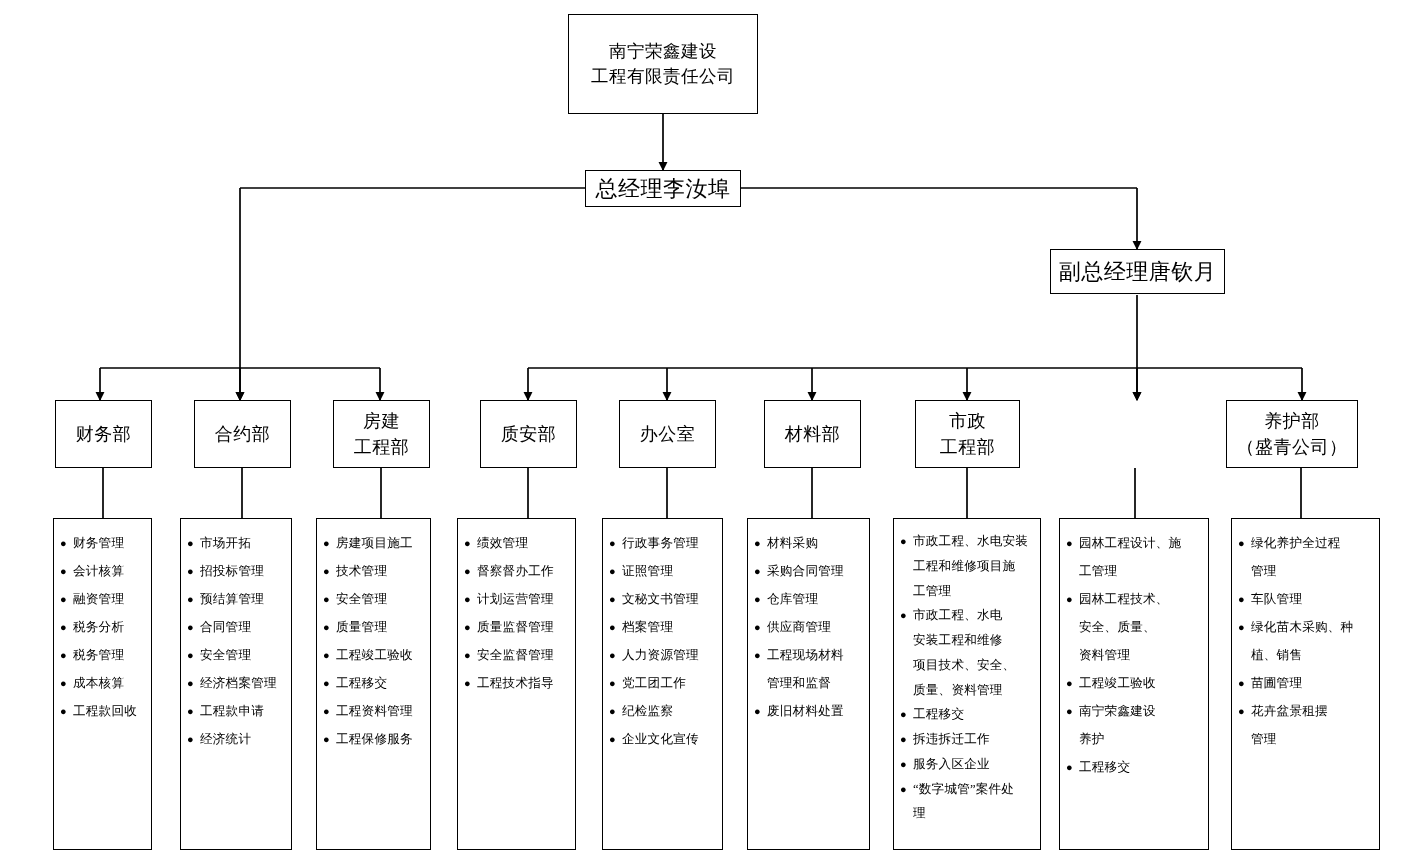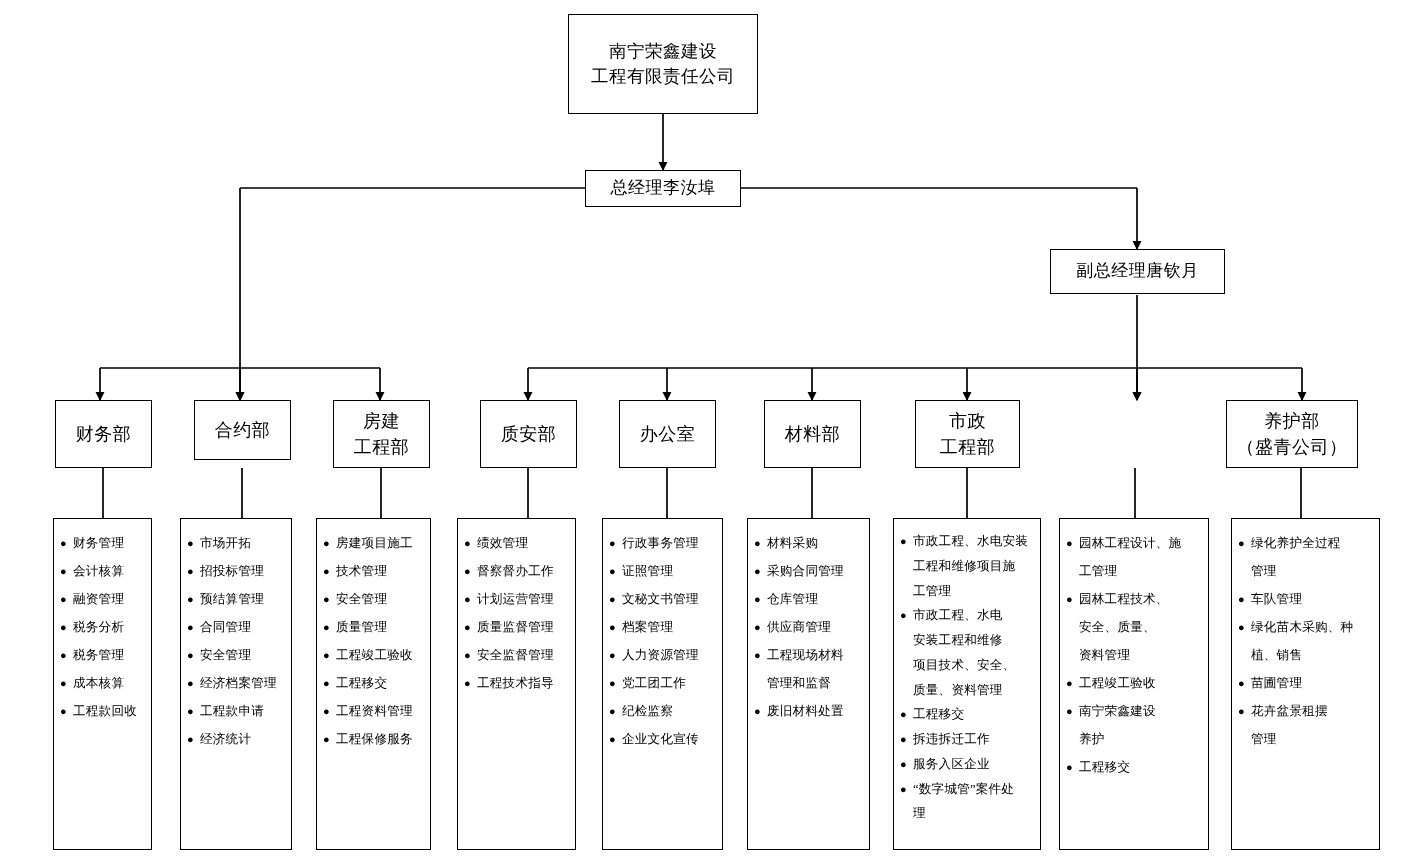--- a/index.html
+++ b/index.html
@@ -38,21 +38,21 @@
     font-size: 17px;
     letter-spacing: 0.5px;
     z-index: 2;
   }
   .node .node-label {
     display: block;
     white-space: pre-line;
     padding: 0 4px;
   }
   .node-root { font-size: 17.5px; }
-  .node-exec { font-size: 17px; }
+  .node-exec { font-size: 22px; }
   .node-dept { font-size: 18px; }
   .detail-box {
     position: absolute;
     box-sizing: border-box;
     border: 1.4px solid #000;
     background: #ffffff;
     z-index: 2;
     padding: 10px 6px 8px 6px;
     overflow: hidden;
   }
@@ -144,21 +144,21 @@
   </div>
 
   <div class="node node-exec" style="left:1050px; top:249px; width:175px; height:45px;">
     <span class="node-label">副总经理唐钦月</span>
   </div>
 
   <div class="node node-dept" style="left:55px; top:400px; width:97px; height:68px;">
     <span class="node-label">财务部</span>
   </div>
 
-  <div class="node node-dept" style="left:194px; top:400px; width:97px; height:60px;justify-content:center;">
+  <div class="node node-dept" style="left:194px; top:400px; width:97px; height:68px;justify-content:center;">
     <span class="node-label">合约部</span>
   </div>
 
   <div class="node node-dept" style="left:333px; top:400px; width:97px; height:68px;">
     <span class="node-label">房建
 工程部</span>
   </div>
 
   <div class="node node-dept" style="left:480px; top:400px; width:97px; height:68px;">
     <span class="node-label">质安部</span>

